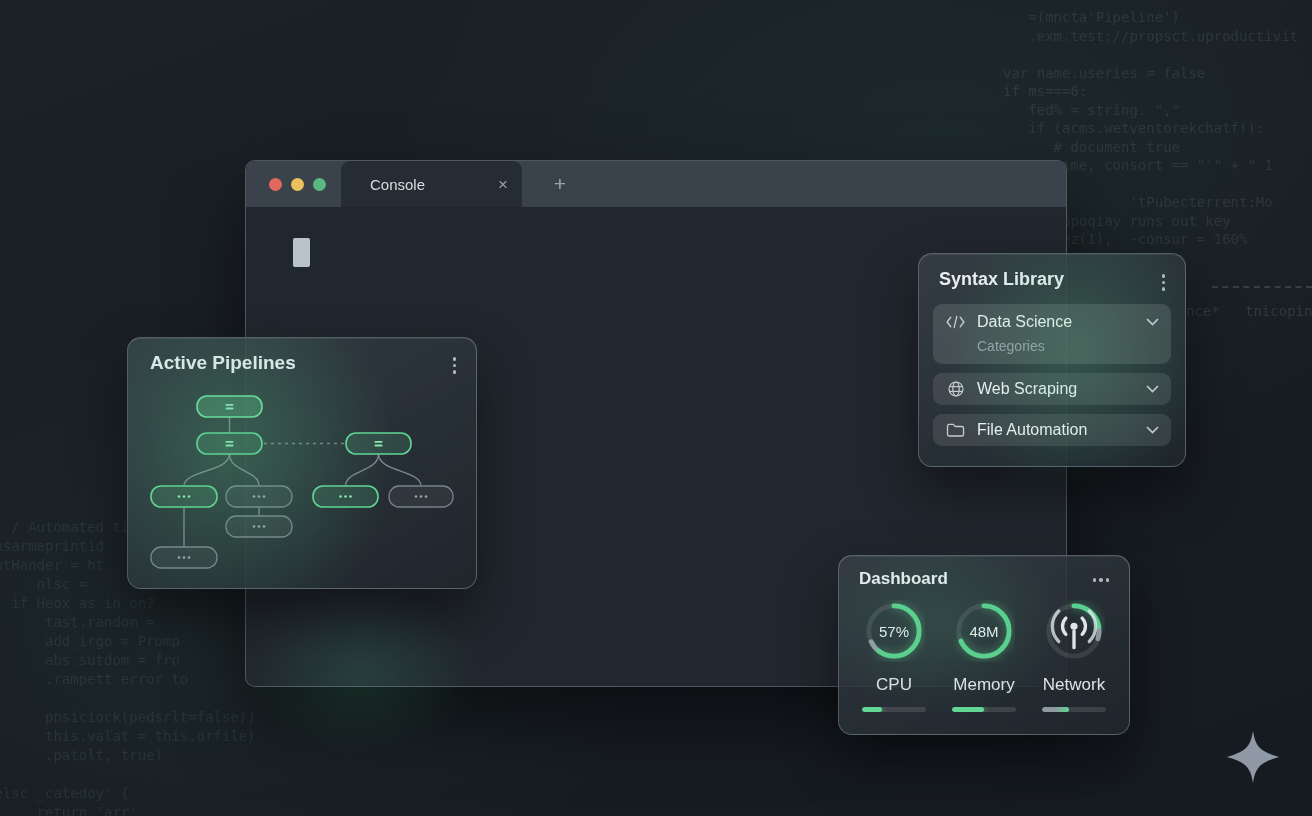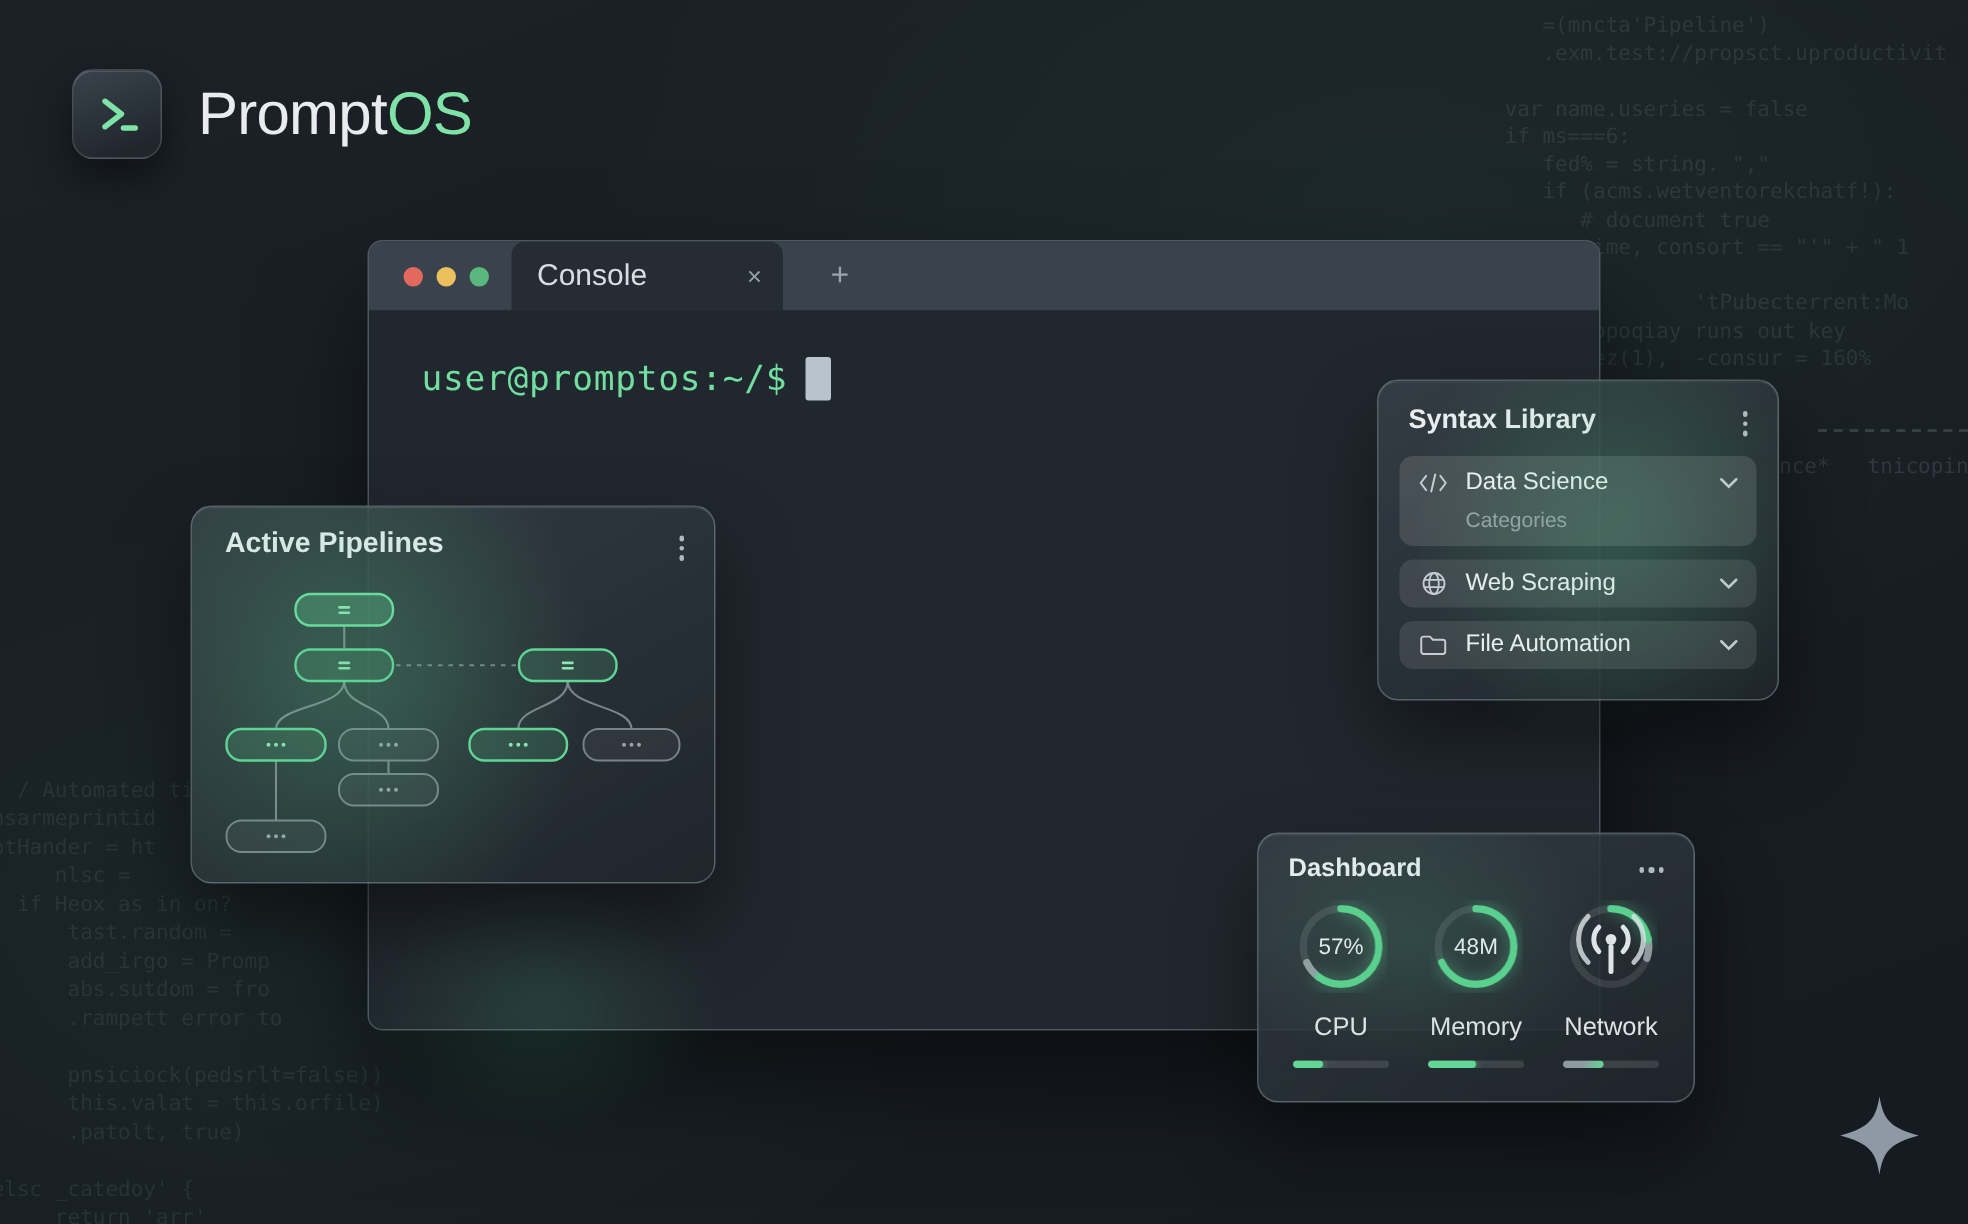--- a/index.html
+++ b/index.html
@@ -48,21 +48,21 @@
     background:#20262d;border:1px solid rgba(205,220,228,0.28);border-radius:10px;
     box-shadow:0 34px 70px rgba(0,0,0,0.5);overflow:hidden;
   }
   #tabbar{position:relative;height:46px;background:#3a424b;}
   .traffic{position:absolute;top:17px;width:13px;height:13px;border-radius:50%;}
   #tl-red{left:23px;} #tl-yellow{left:45px;} #tl-green{left:67px;}
   #tab-console{
     position:absolute;left:95px;top:0;width:181px;height:46px;background:#262c33;
     border-radius:9px 9px 0 0;display:flex;align-items:center;padding:0 14px 0 17px;box-sizing:border-box;
   }
-  #tab-console .tab-label{font-size:20px;color:#d8dde1;}
+  #tab-console .tab-label{font-size:15px;color:#d8dde1;margin-left:12px;}
   #tab-console .tab-close{margin-left:auto;font-size:17px;color:#96a0a8;line-height:1;cursor:default;}
   #new-tab{position:absolute;left:299px;top:0;width:30px;height:46px;display:flex;align-items:center;justify-content:center;
     font-size:21px;color:#9aa4ac;font-weight:300;}
   #term-body{position:absolute;left:0;top:46px;right:0;bottom:0;background:#21272e;}
   #prompt-line{position:absolute;left:35px;top:31px;display:flex;align-items:center;
     font-family:"DejaVu Sans Mono",monospace;font-size:23px;letter-spacing:0.5px;color:#72de9f;}
   #cursor{display:inline-block;width:17px;height:29px;margin-left:12px;border-radius:2px;background:#b9c3cc;}
   
   .card{
     position:absolute;border-radius:14px;z-index:4;
@@ -159,44 +159,34 @@
 
 selsc _catedoy' {
       return 'arr'</pre>
   <pre id="code-mr" class="bg-code">nce*   tnicoping</pre>
   <div class="dash-deco"></div>
 
   <div id="glow-pipelines" class="glow"></div>
   <div id="glow-syntax" class="glow"></div>
   <div id="glow-bottom" class="glow"></div>
 
-  <div id="brand">
-    <div id="logo-box">
-      <svg width="36" height="36" viewBox="0 0 36 36">
-        <polyline points="10,9.5 21,18 10,26.5" fill="none" stroke="#7fe3a8" stroke-width="3.6" stroke-linecap="round" stroke-linejoin="round"></polyline>
-        <rect x="20.5" y="25.5" width="11.5" height="3.6" rx="1.8" fill="#7fe3a8"></rect>
-      </svg>
-    </div>
-    <div id="brand-title"><span>Prompt</span><span class="accent" style="color: rgb(127, 227, 168);">OS</span></div>
-  </div>
 
   <div id="terminal">
     <div id="tabbar">
       <span id="tl-red" class="traffic" style="background: rgb(226, 105, 94);"></span>
       <span id="tl-yellow" class="traffic" style="background: rgb(236, 192, 92);"></span>
       <span id="tl-green" class="traffic" style="background: rgb(89, 184, 125);"></span>
       <div id="tab-console">
         <span class="tab-label">Console</span>
         <span class="tab-close">×</span>
       </div>
       <div id="new-tab">+</div>
     </div>
     <div id="term-body">
       <div id="prompt-line">
-        <span style="color: rgb(114, 222, 159);">user@promptos:~/$</span>
         <span id="cursor" style="background: rgb(185, 195, 204);"></span>
       </div>
     </div>
   </div>
 
   <div id="pipelines" class="card">
     <div class="card-title">Active Pipelines</div>
     <div class="kebab">
         <i></i>
         <i></i>

